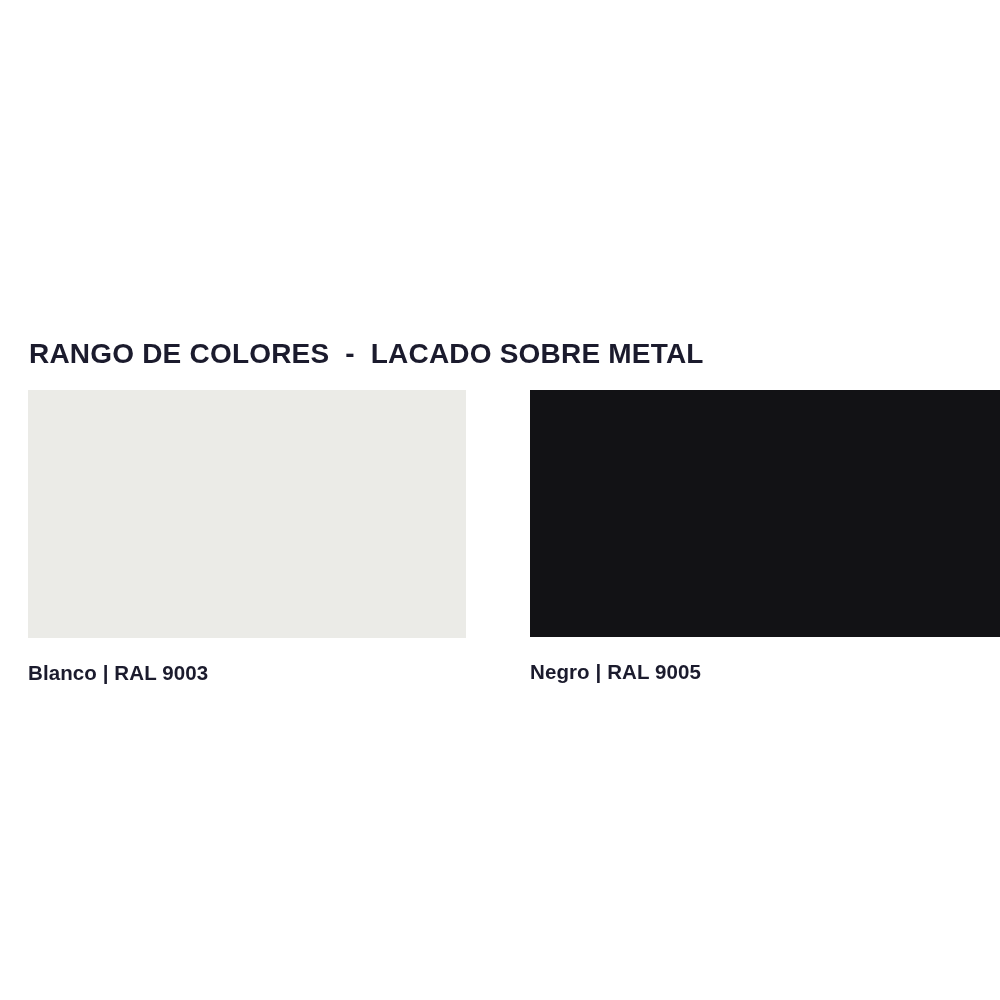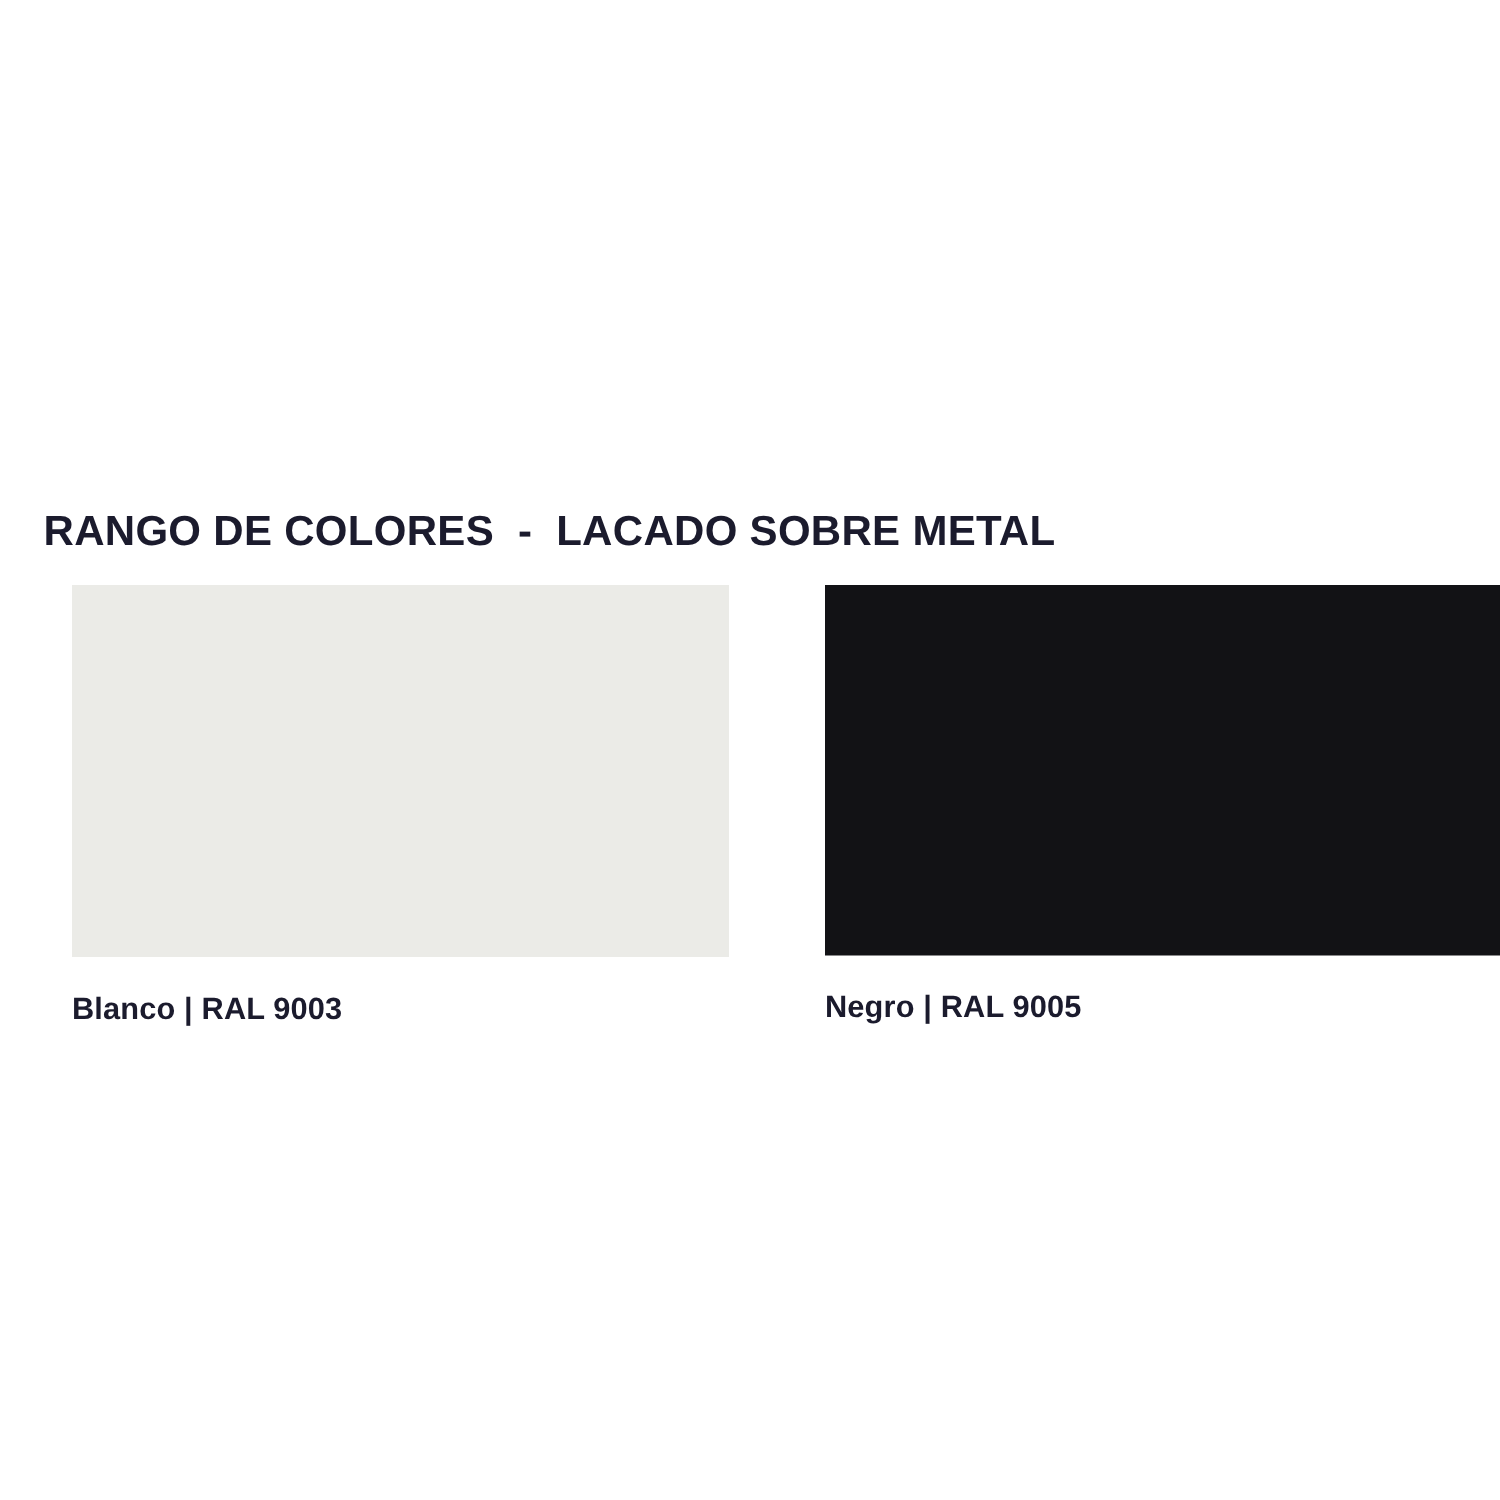--- a/index.html
+++ b/index.html
@@ -40,21 +40,20 @@
   .swatch-grid {
     position: absolute;
     left: 0;
     top: 390px;
     width: 1000px;
   }
 
   .swatch-card {
     position: absolute;
     top: 0;
-    margin-left: 20px;
   }
   .swatch-card.card-0 { left: 28px;  width: 438px; }
   .swatch-card.card-1 { left: 530px; width: 493px; }
 
   .swatch-chip {
     width: 100%;
     height: 248px;
     display: block;
   }
   .card-1 .swatch-chip { height: 247px; }

